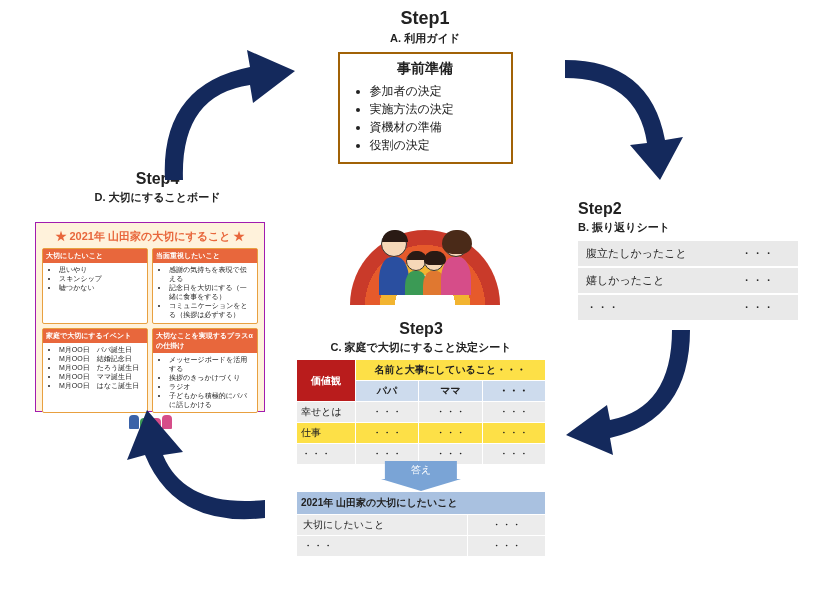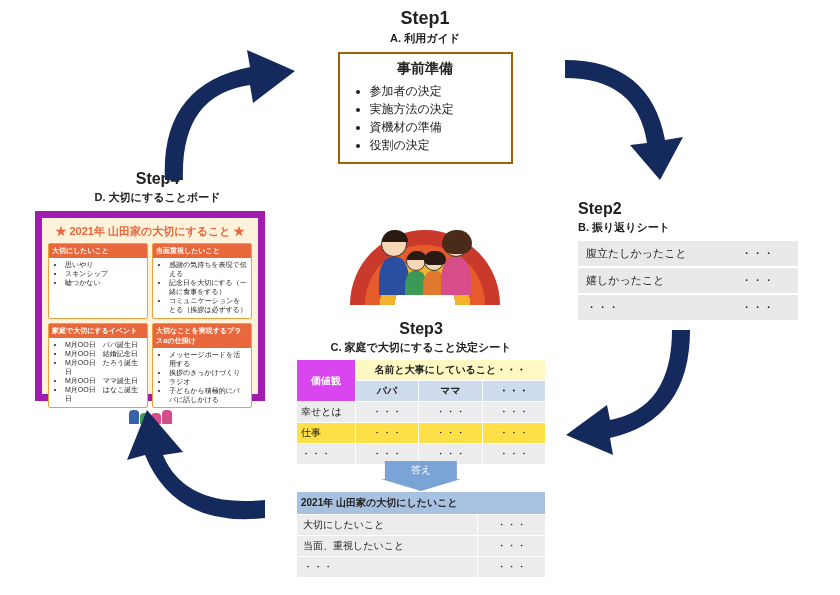--- a/index.html
+++ b/index.html
@@ -33,36 +33,36 @@
   .step2 .step-sub { text-align: left; }
   .s2-table { width: 100%; border-collapse: separate; border-spacing: 0 2px; font-size: 11px; margin-top: 4px; }
   .s2-table tr { background: #e9e9e9; }
   .s2-table td { padding: 5px 8px; }
 
   
   .step3 { position: absolute; left: 296px; top: 320px; width: 250px; }
   .step3 .step-title { font-size: 16px; }
   .s3tbl { width: 100%; border-collapse: collapse; font-size: 10px; margin-top: 4px; }
   .s3tbl th, .s3tbl td { border: 1px solid #fff; padding: 3px 4px; text-align: center; }
-  .s3-h1 { background: #d946ef; color: #fff; font-weight: bold; }
-  .s3-h2 { background: #fef9c3; font-weight: bold; }
+  .s3-h1 { background: #b91c1c; color: #fff; font-weight: bold; }
+  .s3-h2 { background: #fde047; font-weight: bold; }
   .s3-h3 { background: #cddbed; }
   .s3-r { background: #ececec; }
   .s3-r2 { background: #fde047; }
   .ans-arrow { width: 0; height: 0; border-left: 40px solid transparent; border-right: 40px solid transparent; border-top: 12px solid #7aa4d6; margin: 0 auto; position: relative; }
   .ans-lbl { position: absolute; left: 50%; top: -12px; transform: translate(-50%, -100%); background: #7aa4d6; color: #fff; font-size: 10px; padding: 2px 26px; white-space: nowrap; }
   .s3sum { width: 100%; border-collapse: collapse; font-size: 10px; }
   .s3sum th { background: #a9c1e0; border: 1px solid #fff; padding: 4px; text-align: left; font-weight: bold; }
   .s3sum td { background: #ececec; border: 1px solid #fff; padding: 3px 6px; text-align: left; }
   .s3sum td:last-child { text-align: center; }
 
   
   .step4 { position: absolute; left: 35px; top: 170px; width: 245px; }
   .step4 .step-title { font-size: 16px; }
-  .board { margin-top: 6px; width: 230px; height: 190px; background: #fff2db; border: 7px solid #a21caf; padding: 6px; font-size: 7px; }
+  .board { margin-top: 17px; width: 230px; height: 190px; background: #fff2db; border: 1px solid #a21caf; padding: 6px; font-size: 7px; }
   .board-title { text-align: center; color: #e8673c; font-weight: bold; font-size: 11px; margin-bottom: 4px; }
   .board-grid { display: grid; grid-template-columns: 1fr 1fr; gap: 4px; }
   .card { background: #fff; border: 1px solid #e8a040; border-radius: 2px; padding: 3px 4px; min-height: 46px; }
   .card-h { background: #e8673c; color: #fff; font-weight: bold; padding: 2px 3px; margin: -3px -4px 2px -4px; font-size: 7px; }
   .card ul { list-style: disc; padding-left: 12px; line-height: 1.3; }
   .board-fam { display: flex; justify-content: center; margin-top: 2px; gap: 1px; }
   .board-fam .mini { width: 10px; height: 14px; background: #3a62a8; border-radius: 4px 4px 1px 1px; }
   .board-fam .mini.m2 { background: #3b9a55; height: 11px; margin-top: 3px; }
   .board-fam .mini.m3 { background: #d64d89; height: 11px; margin-top: 3px; }
   .board-fam .mini.m4 { background: #d64d89; }
@@ -181,24 +181,20 @@
   <table class="s3sum">
     <tbody>
         <tr>
           <th colspan="2">2021年 山田家の大切にしたいこと</th>
         </tr>
     <tr>
           <td>大切にしたいこと</td>
           <td>・・・</td>
         </tr>
     <tr>
-          <td>当面、重視したいこと</td>
-          <td>・・・</td>
-        </tr>
-    <tr>
           <td>・・・</td>
           <td>・・・</td>
         </tr>
   </tbody>
     </table>
 </div>
 
 <div class="step4">
   <div class="step-title">Step4</div>
   <div class="step-sub">D. 大切にすることボード</div>

